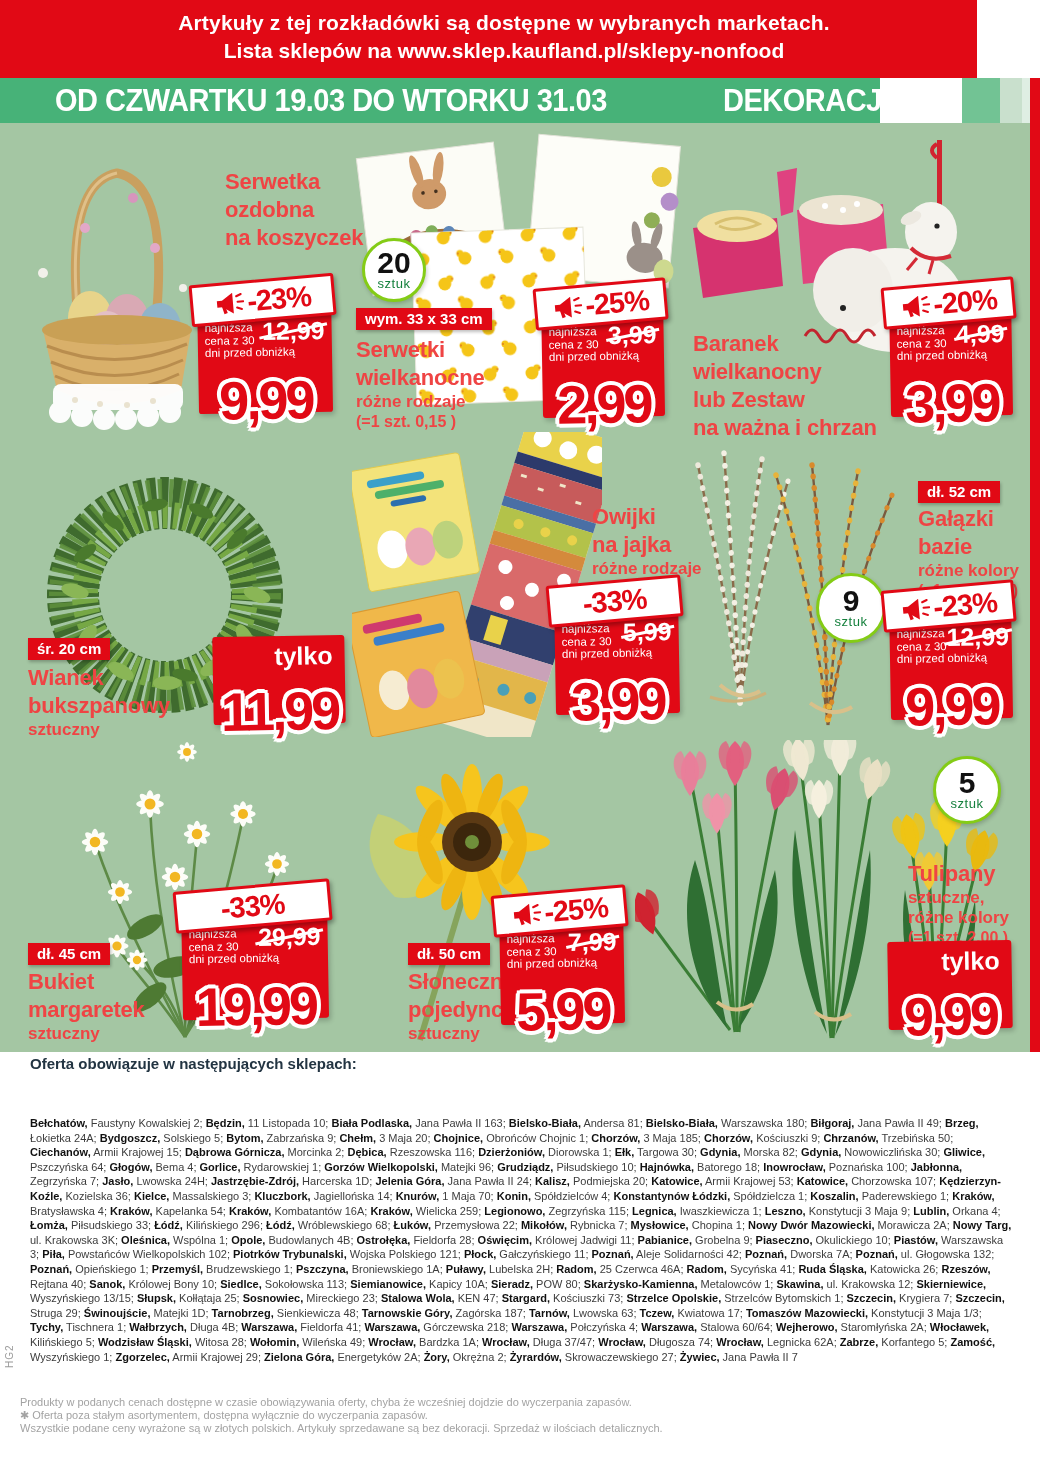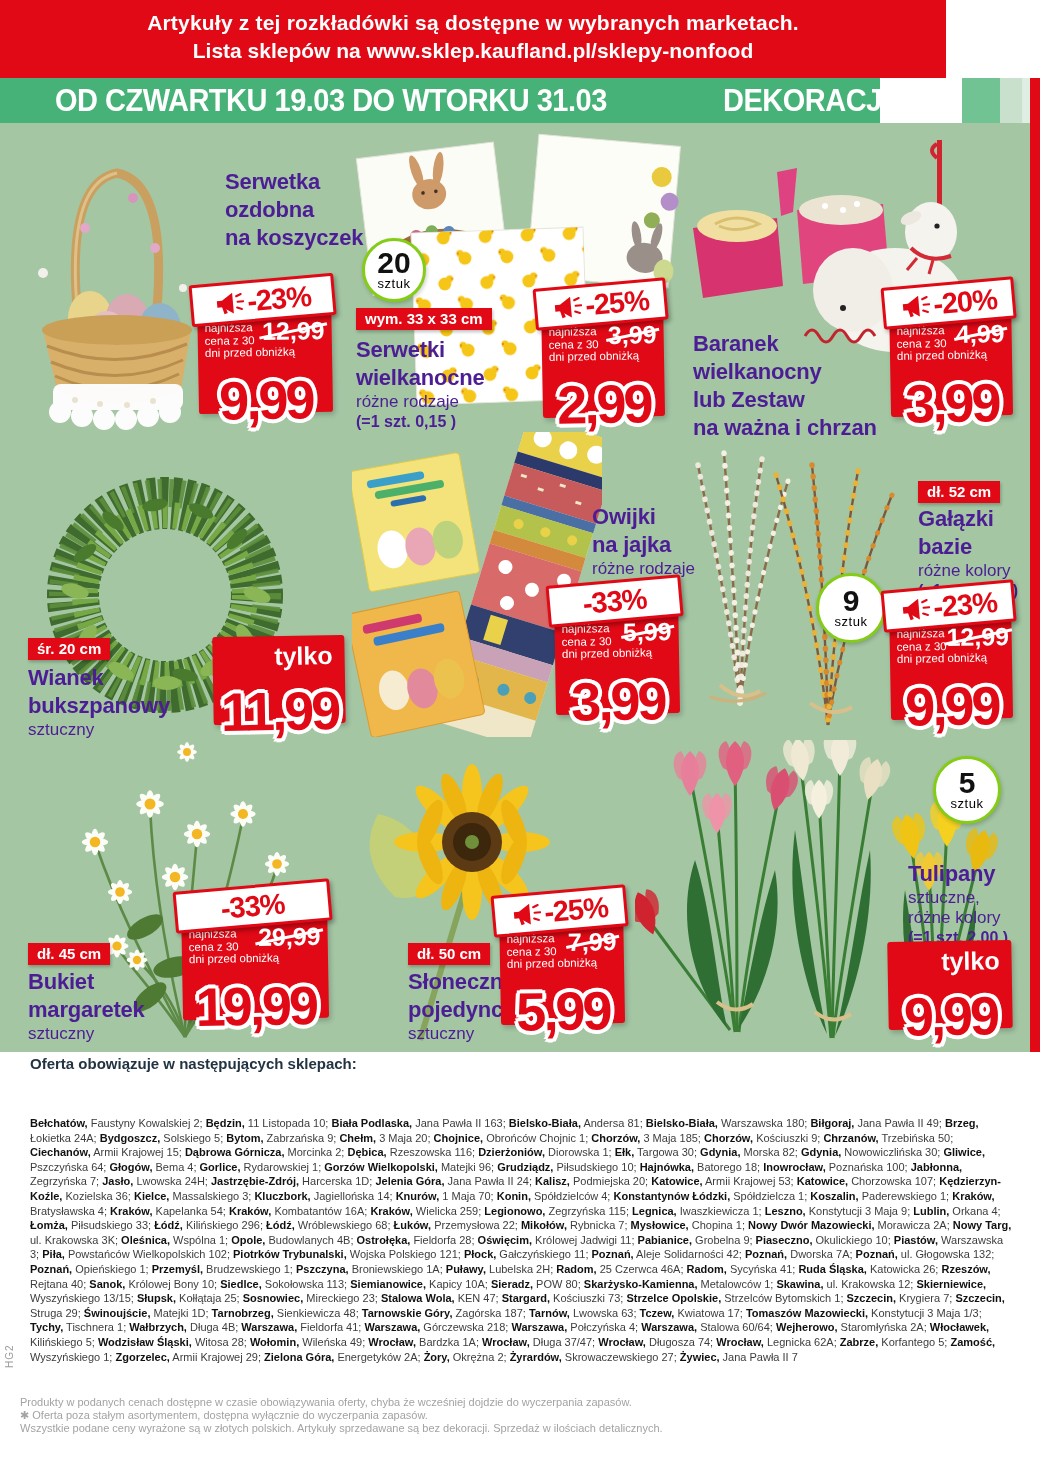--- a/index.html
+++ b/index.html
@@ -1,48 +1,48 @@
 <!DOCTYPE html>
 <html><head>
 <meta charset="utf-8">
 <style>
   html,body{margin:0;padding:0;background:#e9e9e9;}
   body{font-family:"Liberation Sans",sans-serif;}
   #page{position:relative;width:1040px;height:1466px;margin:0 auto;background:#fff;overflow:hidden;}
 
   
-  #banner{position:absolute;left:0;top:0;width:946px;height:78px;background:#e10915;color:#fff;text-align:center;}
+  #banner{position:absolute;left:0;top:0;width:946px;height:78px;background:#e10915;color:#fff;text-align:center;padding-left:31px;}
   #banner .b1{padding-top:11px;font-size:21px;font-weight:600;letter-spacing:.2px;}
   #banner .b2{margin-top:4px;font-size:21px;font-weight:600;}
   #banner .b2 b{font-weight:bold;}
   #band{position:absolute;left:0;top:78px;width:880px;height:45px;background:#47b278;}
   #band .dates{position:absolute;left:55px;top:6px;color:#fff;font-size:29px;font-weight:bold;letter-spacing:-.5px;transform:scaleY(1.06);}
   #band .cat{position:absolute;left:723px;top:6px;color:#fff;font-size:29px;font-weight:bold;letter-spacing:-.5px;transform:scaleY(1.06);}
   .bandseg{position:absolute;top:78px;height:45px;}
   #seg1{left:962px;width:38px;background:#72c394;}
   #seg2{left:1000px;width:22px;background:#c9e0cd;}
   #seg3{left:1022px;width:8px;background:#dfeee3;}
 
   
   #green{position:absolute;left:0;top:123px;width:1040px;height:929px;background:#a4c6a3;}
   #redstrip{position:absolute;left:1030px;top:78px;width:10px;height:974px;background:#e10915;}
 
   .photo{position:absolute;z-index:1;}
   .photo svg{display:block;}
 
-  .pname{position:absolute;z-index:2;color:#4c1d95;}
+  .pname{position:absolute;z-index:2;color:#ef4444;}
   .pname .nl{font-weight:bold;font-size:22px;line-height:28px;letter-spacing:-.2px;}
-  .pname .ns{font-size:17px;line-height:20px;font-weight:normal;}
+  .pname .ns{font-size:17px;line-height:20px;font-weight:bold;}
   .pname .ns.paren{font-weight:bold;font-size:16px;}
 
   .sizelab{position:absolute;z-index:2;background:#e10915;color:#fff;font-weight:bold;font-size:15px;padding:2px 9px 3px;box-shadow:1px 2px 3px rgba(0,0,0,.25);white-space:nowrap;}
 
   .circle{position:absolute;z-index:2;background:#fff;border:3px solid #84cc16;border-radius:50%;display:flex;flex-direction:column;align-items:center;justify-content:center;box-shadow:inset 0 0 0 2px #fff,1px 2px 4px rgba(0,0,0,.2);}
   .circle .num{font-size:30px;font-weight:bold;color:#111;line-height:28px;}
-  .circle .unit{font-size:13px;color:#000000;letter-spacing:.5px;margin-top:-1px;}
+  .circle .unit{font-size:13px;color:#15803d;letter-spacing:.5px;margin-top:-1px;}
 
   
   .offer{position:absolute;z-index:3;}
   .redbox{position:relative;background:#e10915;border-radius:3px;padding:27px 7px 4px;transform:rotate(-1deg);box-shadow:2px 3px 5px rgba(0,0,0,.2);}
   .redbox.tylkobox{padding:6px 8px 4px;}
   .chip{position:absolute;top:-13px;left:-7px;right:-4px;background:#fff;border:3px solid #e10915;border-radius:3px;transform:rotate(-4deg);display:flex;align-items:center;justify-content:center;gap:3px;padding:2px 3px;box-shadow:2px 3px 4px rgba(0,0,0,.3);}
   .chip .pct{color:#e10915;font-weight:bold;font-size:29px;letter-spacing:-1px;line-height:32px;white-space:nowrap;}
   .chip svg{flex:0 0 auto;}
   .lowest{display:flex;justify-content:space-between;align-items:flex-start;color:#fff;margin-top:2px;}
   .lowest .ll{font-size:11.5px;line-height:12.5px;white-space:nowrap;}

